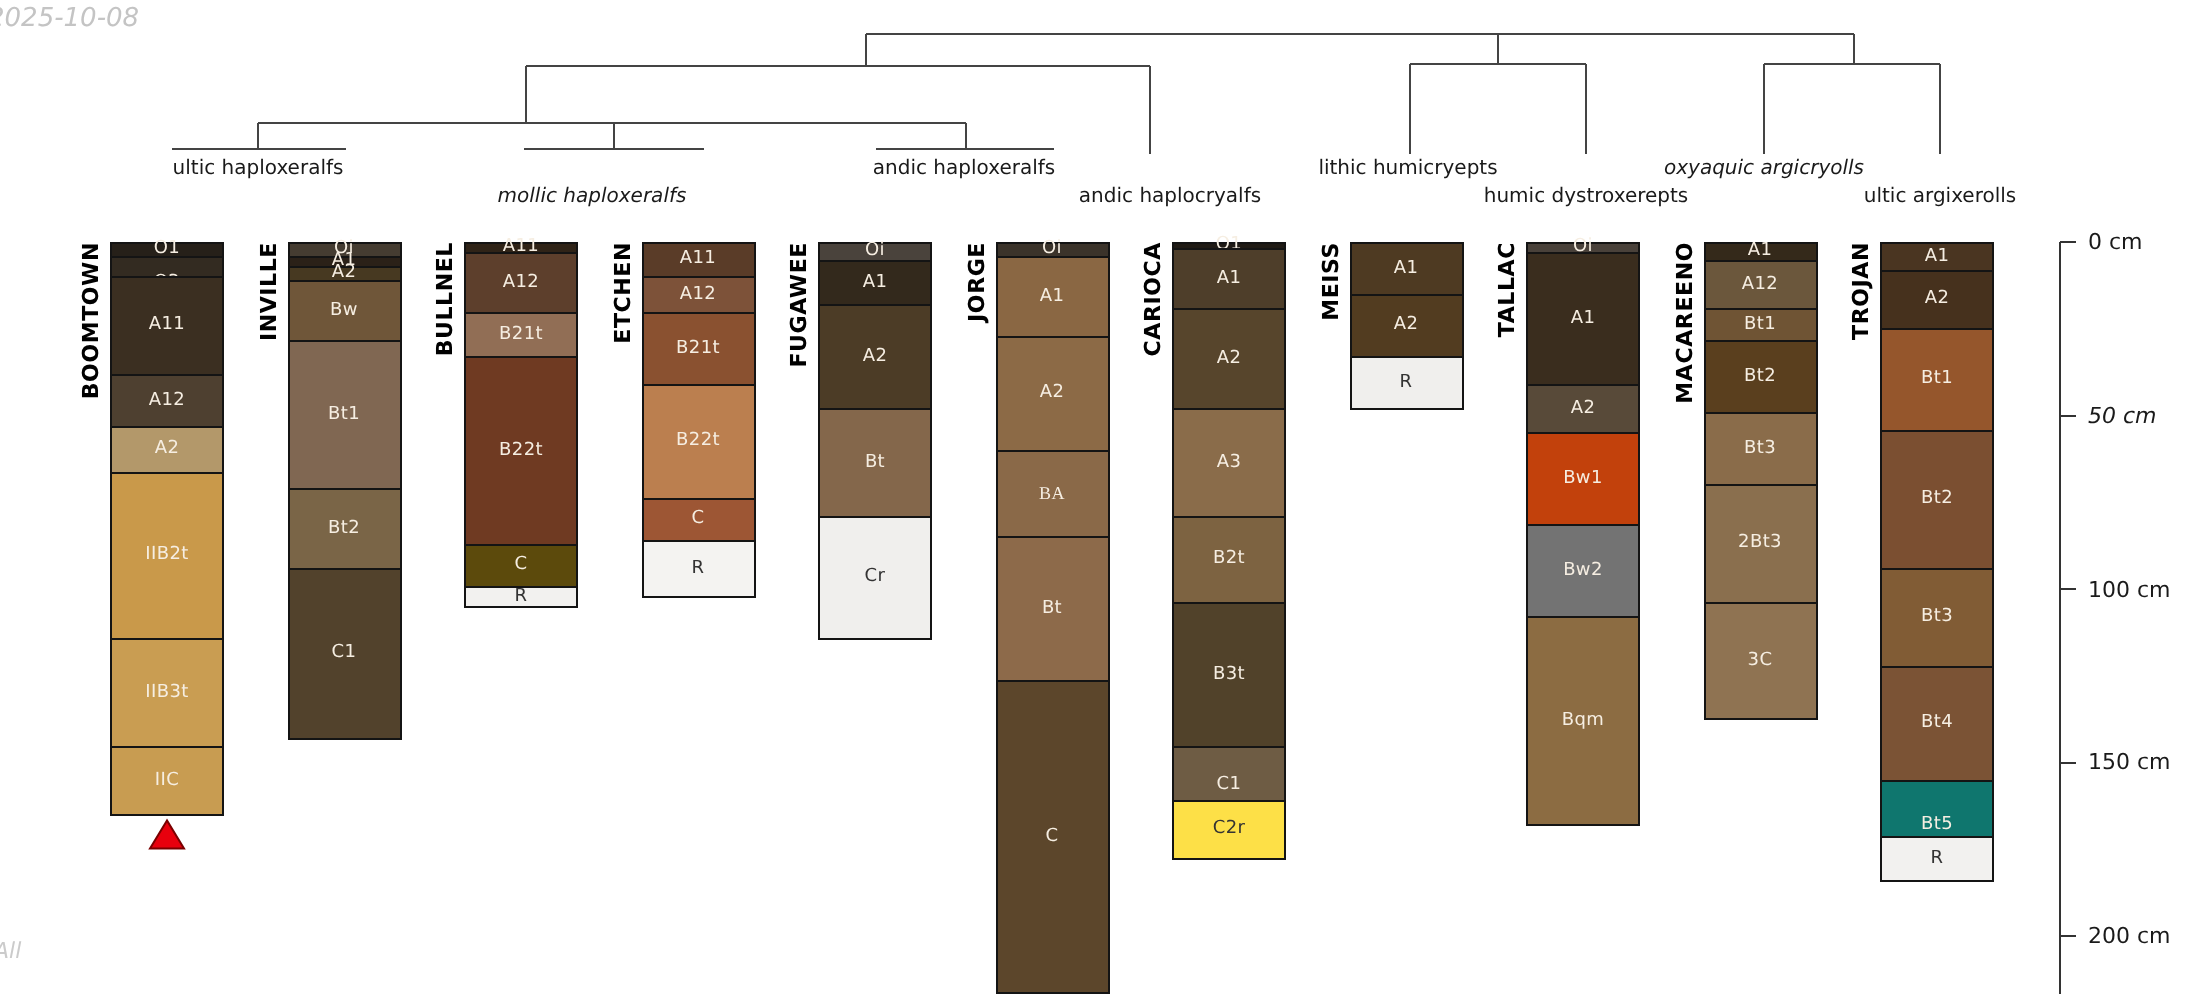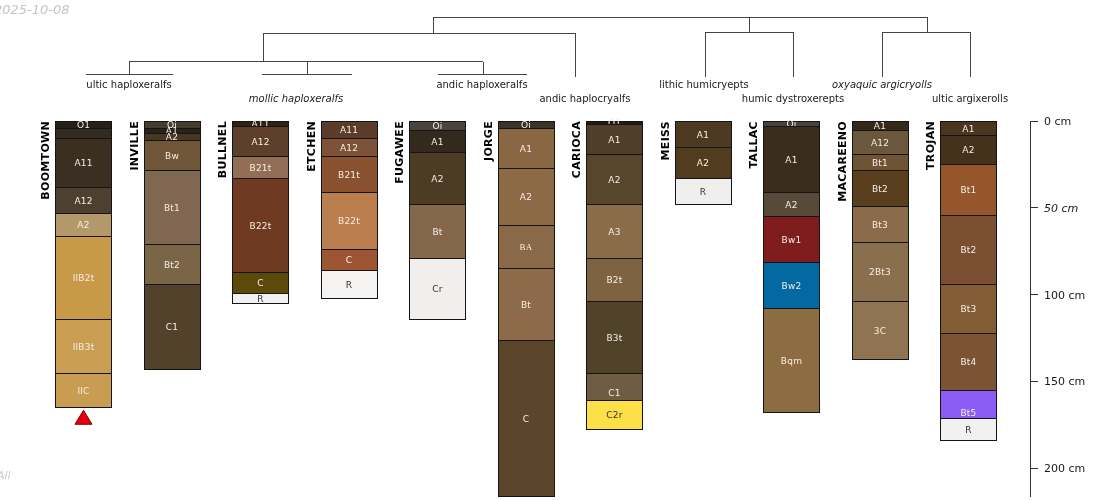--- a/index.html
+++ b/index.html
@@ -219,24 +219,24 @@
       <div class="colname" style="left: 747px; top: 121px;">TALLAC</div>
       <div class="hz" style="left: 763px; top: 121px; width: 57px; height: 6px; background: rgb(73, 65, 58);">
         <span style="color: rgb(246, 238, 226);">Oi</span>
       </div>
       <div class="hz" style="left: 763px; top: 126px; width: 57px; height: 67px; background: rgb(58, 45, 30);">
         <span style="color: rgb(246, 238, 226);">A1</span>
       </div>
       <div class="hz" style="left: 763px; top: 192px; width: 57px; height: 25px; background: rgb(88, 74, 57);">
         <span style="color: rgb(246, 238, 226);">A2</span>
       </div>
-      <div class="hz" style="left: 763px; top: 216px; width: 57px; height: 47px; background: #7f1d1d;">
+      <div class="hz" style="left: 763px; top: 216px; width: 57px; height: 47px; background: #c2410c;">
         <span style="color: rgb(246, 238, 226);">Bw1</span>
       </div>
-      <div class="hz" style="left: 763px; top: 262px; width: 57px; height: 47px; background: #0369a1;">
+      <div class="hz" style="left: 763px; top: 262px; width: 57px; height: 47px; background: #737373;">
         <span style="color: rgb(246, 238, 226);">Bw2</span>
       </div>
       <div class="hz" style="left: 763px; top: 308px; width: 57px; height: 105px; background: rgb(140, 108, 66);">
         <span style="color: rgb(246, 238, 226);">Bqm</span>
       </div>
       <div class="colname" style="left: 835.5px; top: 121px;">MACAREENO</div>
       <div class="hz" style="left: 851.5px; top: 121px; width: 57px; height: 10px; background: rgb(52, 41, 26);">
         <span style="color: rgb(246, 238, 226);">A1</span>
       </div>
       <div class="hz" style="left: 851.5px; top: 130px; width: 57px; height: 25px; background: rgb(107, 87, 60);">
@@ -269,21 +269,21 @@
       </div>
       <div class="hz" style="left: 940px; top: 215px; width: 57px; height: 70px; background: rgb(123, 79, 49);">
         <span style="color: rgb(246, 238, 226);">Bt2</span>
       </div>
       <div class="hz" style="left: 940px; top: 284px; width: 57px; height: 50px; background: rgb(129, 92, 53);">
         <span style="color: rgb(246, 238, 226);">Bt3</span>
       </div>
       <div class="hz" style="left: 940px; top: 333px; width: 57px; height: 58px; background: rgb(123, 83, 53);">
         <span style="color: rgb(246, 238, 226);">Bt4</span>
       </div>
-      <div class="hz" style="left: 940px; top: 390px; width: 57px; height: 45px; background: #8b5cf6; text-decoration: underline;">
+      <div class="hz" style="left: 940px; top: 390px; width: 57px; height: 45px; background: #0f766e; text-decoration: underline;">
         <span style="color: rgb(246, 238, 226);">Bt5</span>
       </div>
       <div class="hz" style="left: 940px; top: 418px; width: 57px; height: 23px; background: rgb(242, 241, 239);">
         <span style="color: rgb(51, 51, 51);">R</span>
       </div>
     </div>
   <div id="ticks">
       <div class="tick" style="left: 1044px; top: 121px;">0 cm</div>
       <div class="tick" style="left: 1044px; top: 207.75px; font-style: italic;">50 cm</div>
       <div class="tick" style="left: 1044px; top: 294.5px;">100 cm</div>

